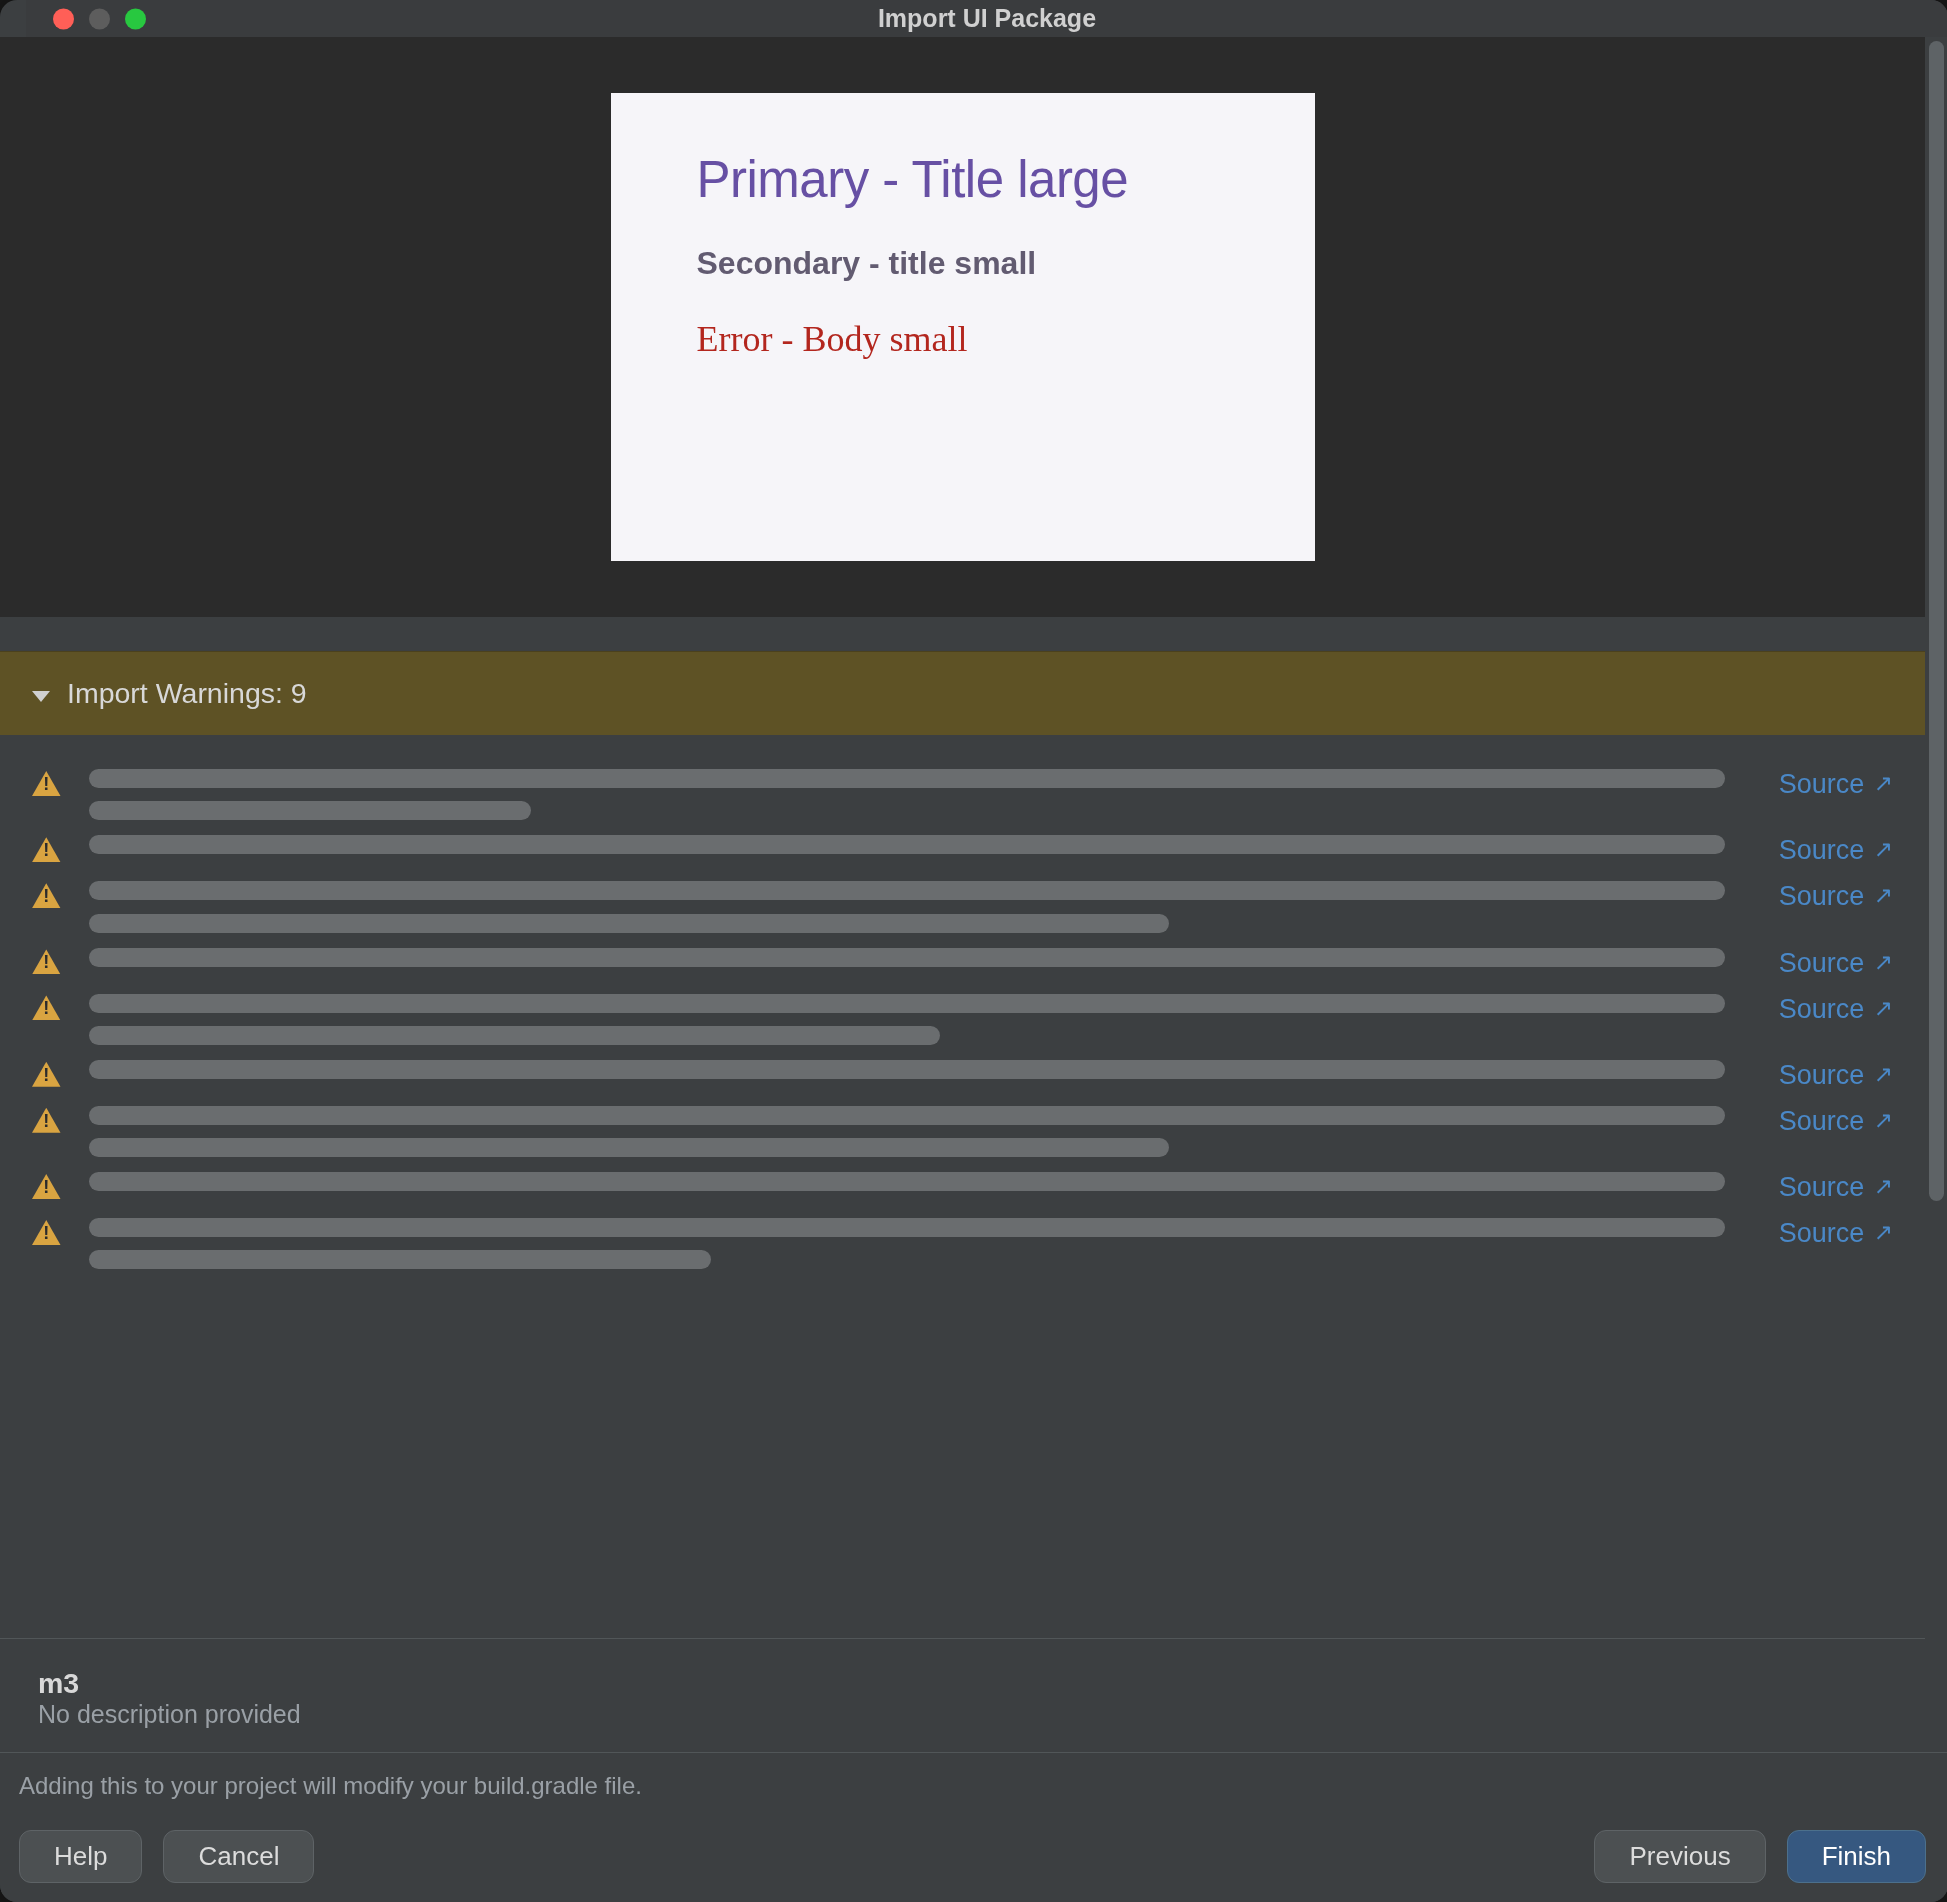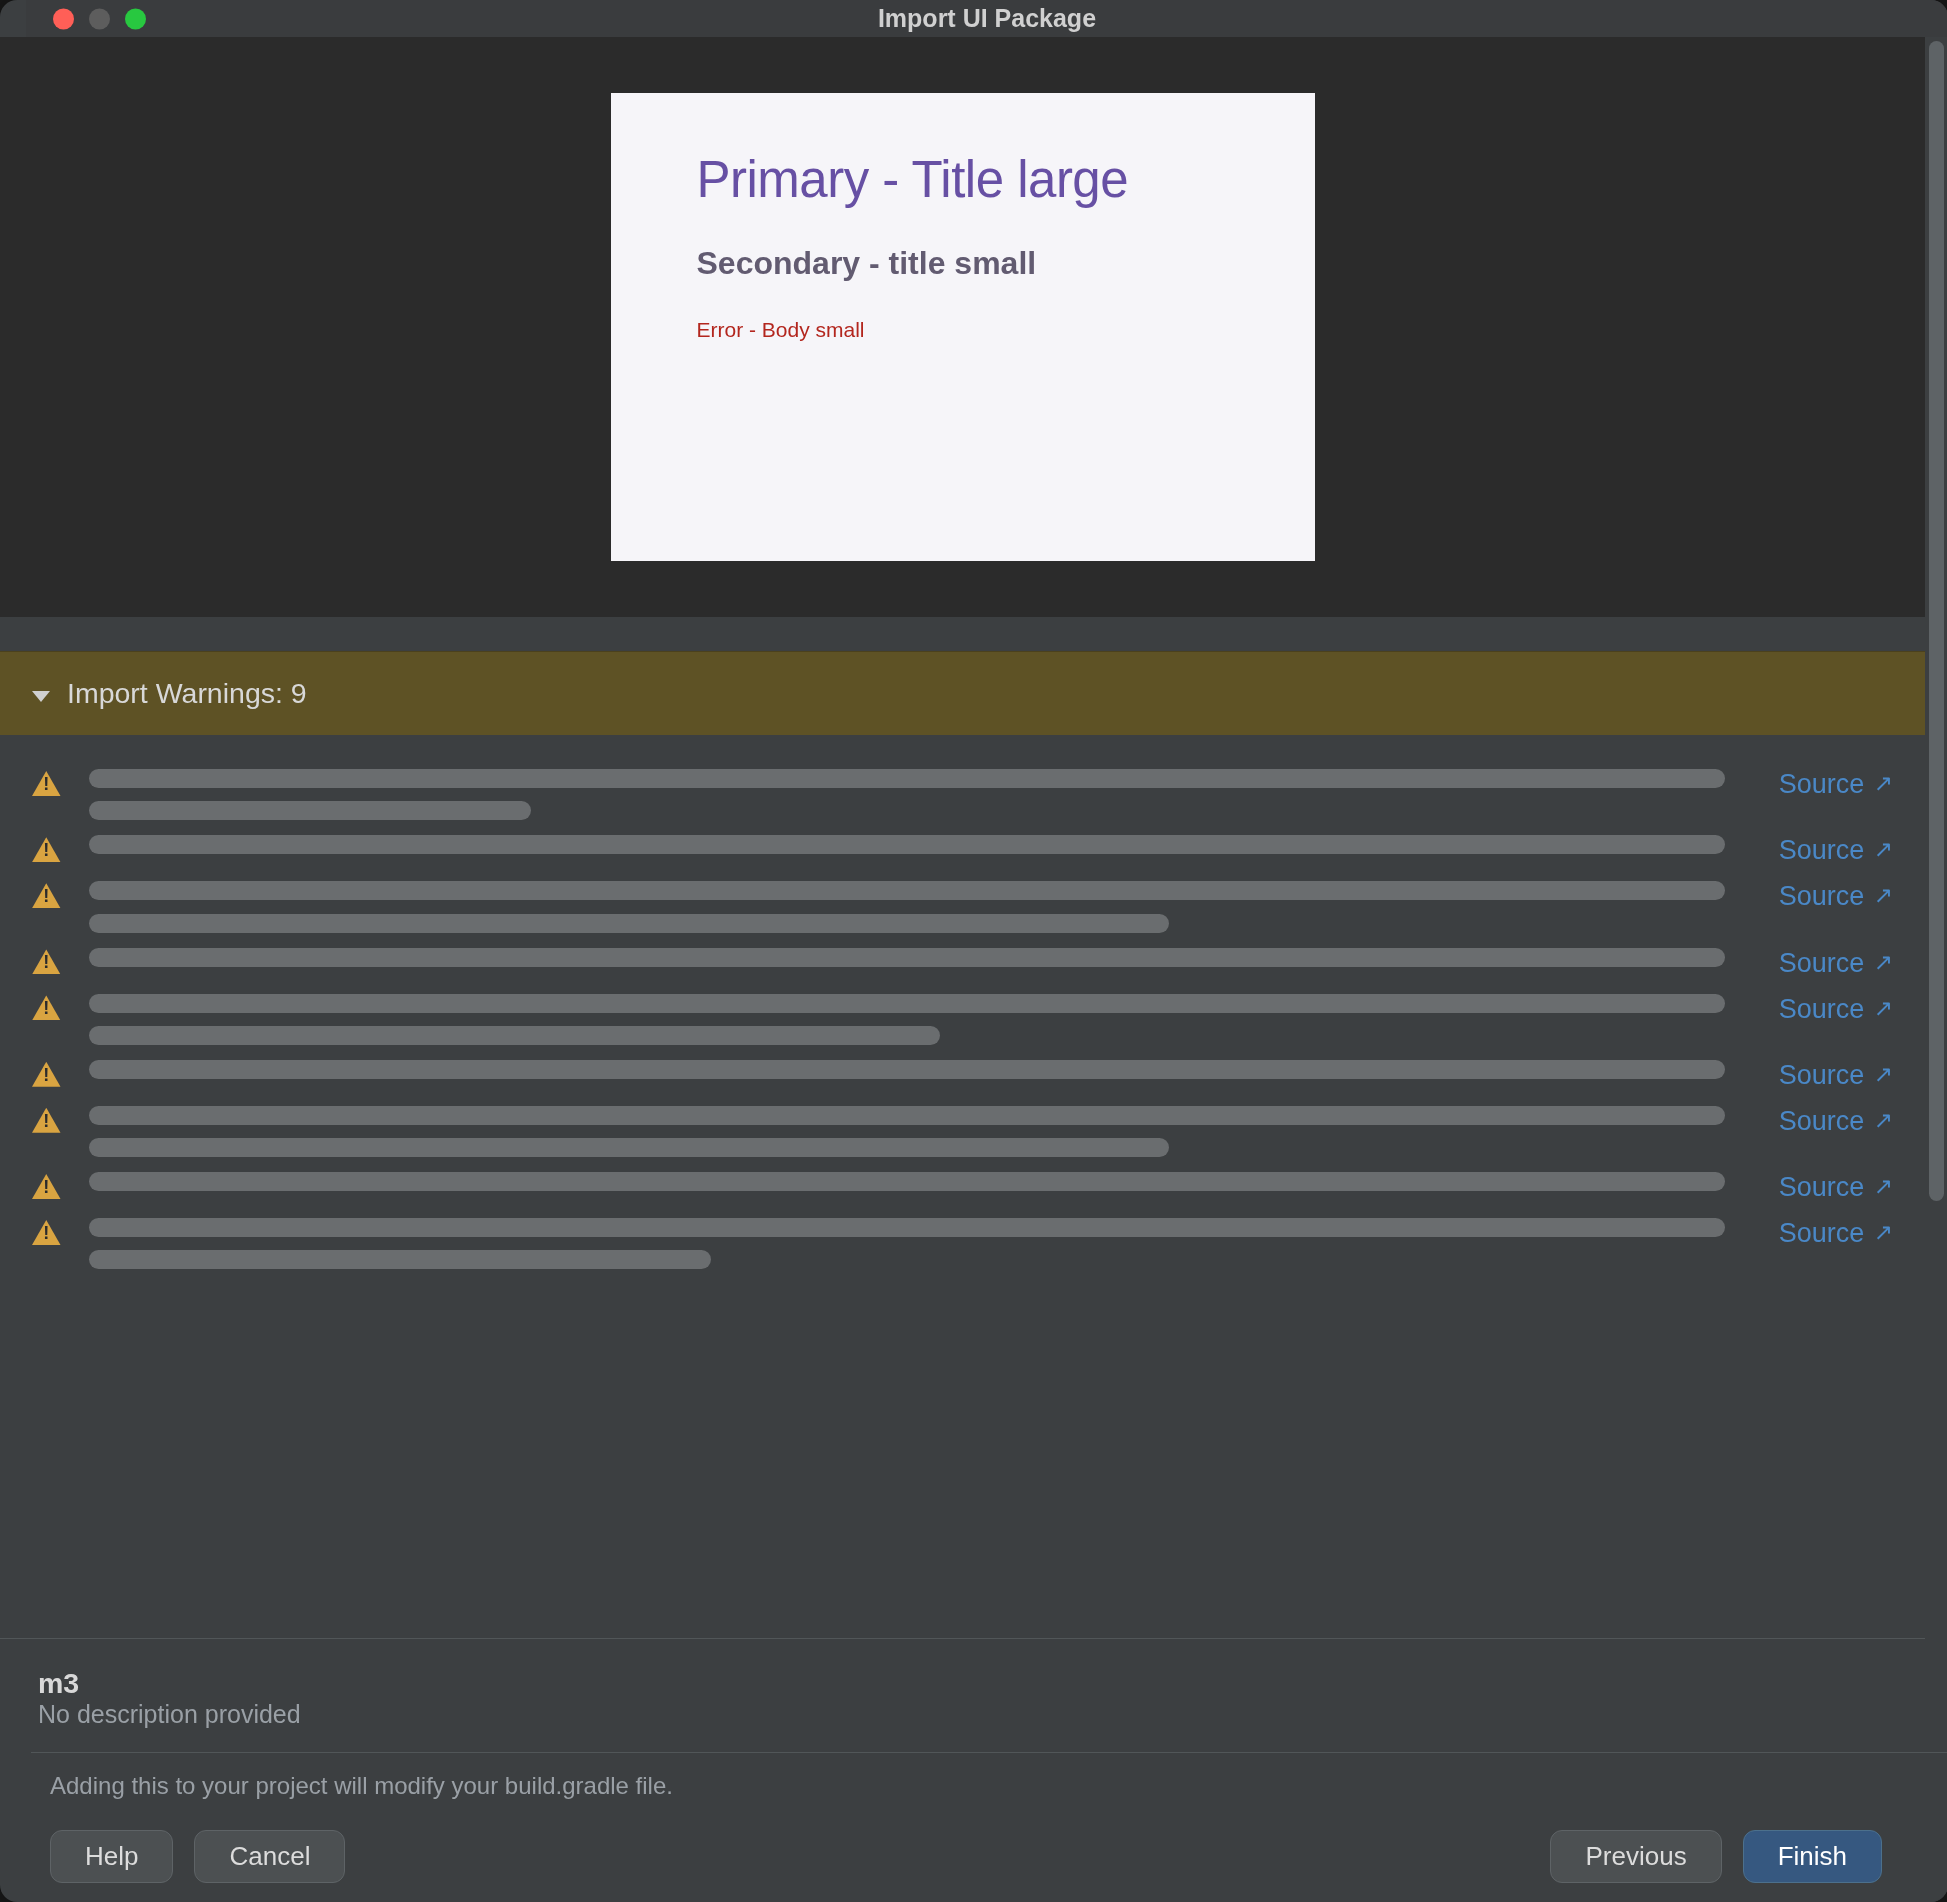--- a/index.html
+++ b/index.html
@@ -116,21 +116,21 @@
     background: var(--preview-card-bg);
     padding: 57px 86px 57px 86px;
     display:flex;
     flex-direction:column;
     justify-content:flex-start;
     gap: 36px;
   }
   .pv-primary   { font-size:51px; font-weight:500; color: var(--primary-purple); letter-spacing:-0.5px; }
   .pv-secondary { font-size:32px; font-weight:600; color: var(--secondary-grey); }
   .pv-tertiary  { font-size:36px; font-weight:400; color: var(--tertiary-maroon); }
-  .pv-error     { font-size:21px; font-weight:500; color: var(--error-red); }
+  .pv-error     { font-size:36px; font-weight:500; color: var(--error-red); font-family: Liberation Serif, serif; }
 
   
   .warn-banner {
     height: 84px;
     background: var(--bg-warning-banner-alt);
     display:flex;
     align-items:center;
     padding: 0 32px;
     gap: 17px;
     font-size:28.5px;
@@ -228,23 +228,22 @@
     margin-bottom: 0;
   }
   .pkg-desc {
     font-size:25px; color: var(--text-dim);
   }
 
   
   .footer {
     flex: 0 0 auto;
     border-top: 1px solid var(--panel-border);
-    padding: 19px 66px 19px 19px;
+    padding: 19px 22px 19px 19px;
     background: var(--bg-dark);
-    margin-left: 31px;
   }
   .footer-note {
     font-size:24px;
     color: var(--text-dim);
     padding-bottom: 30px;
   }
   .button-row {
     display:flex;
     align-items:center;
     gap: 21px;

